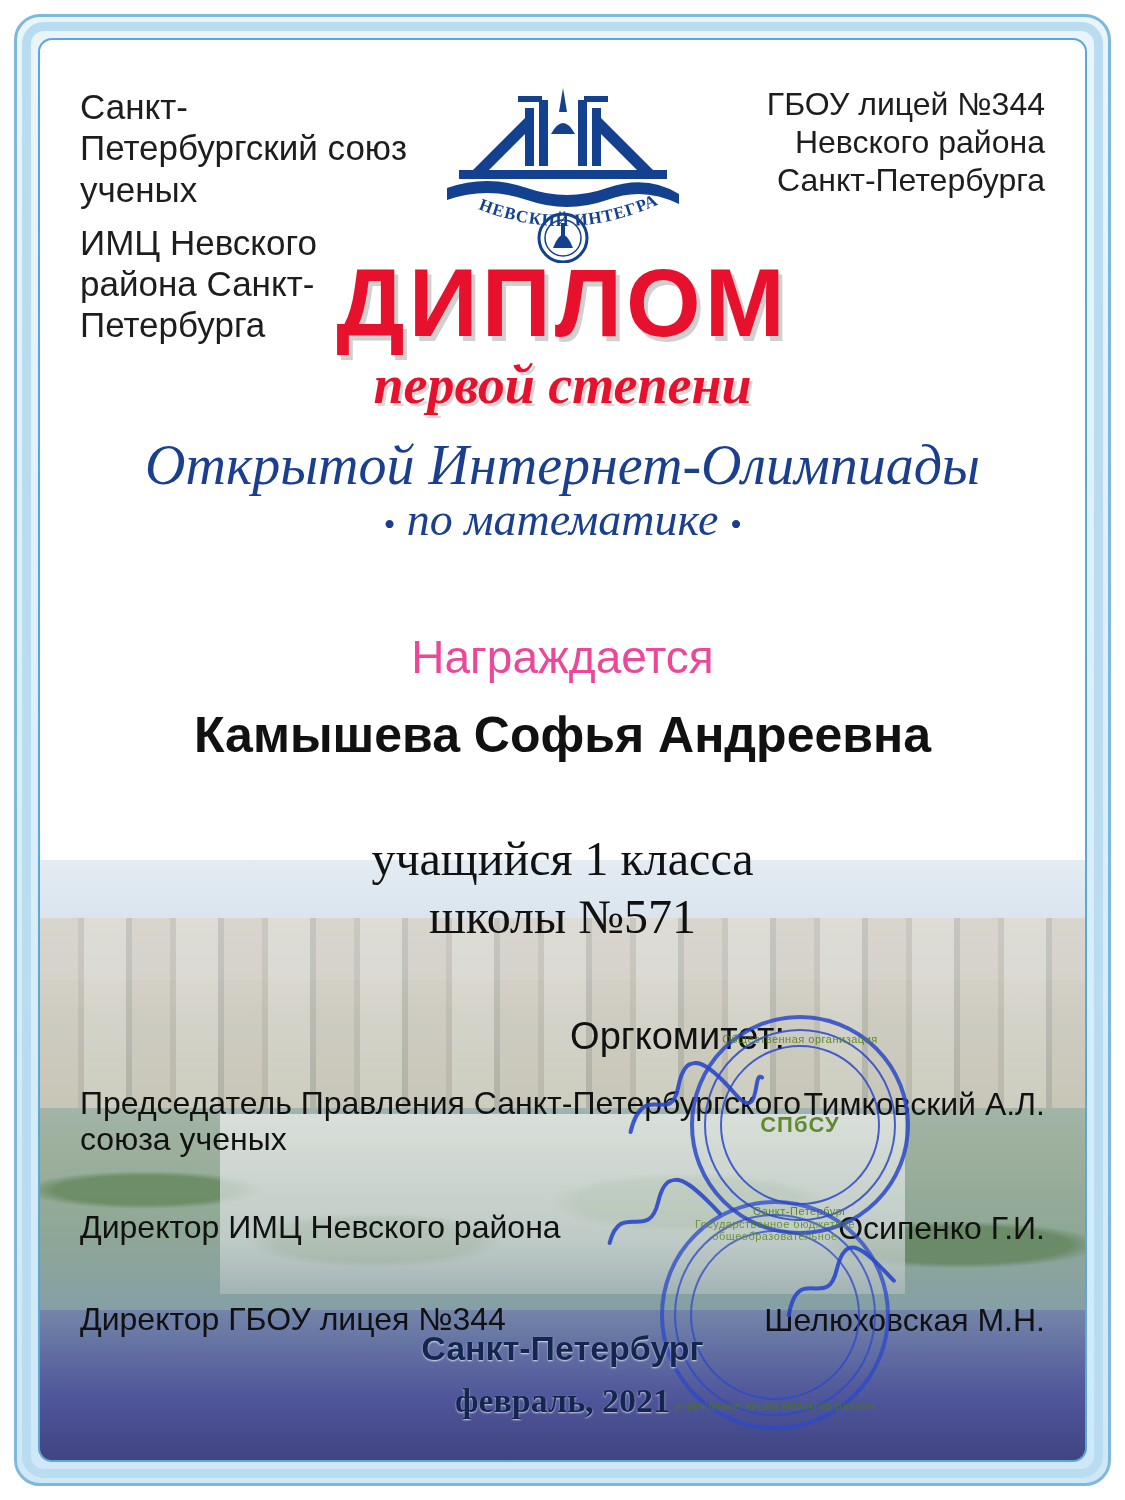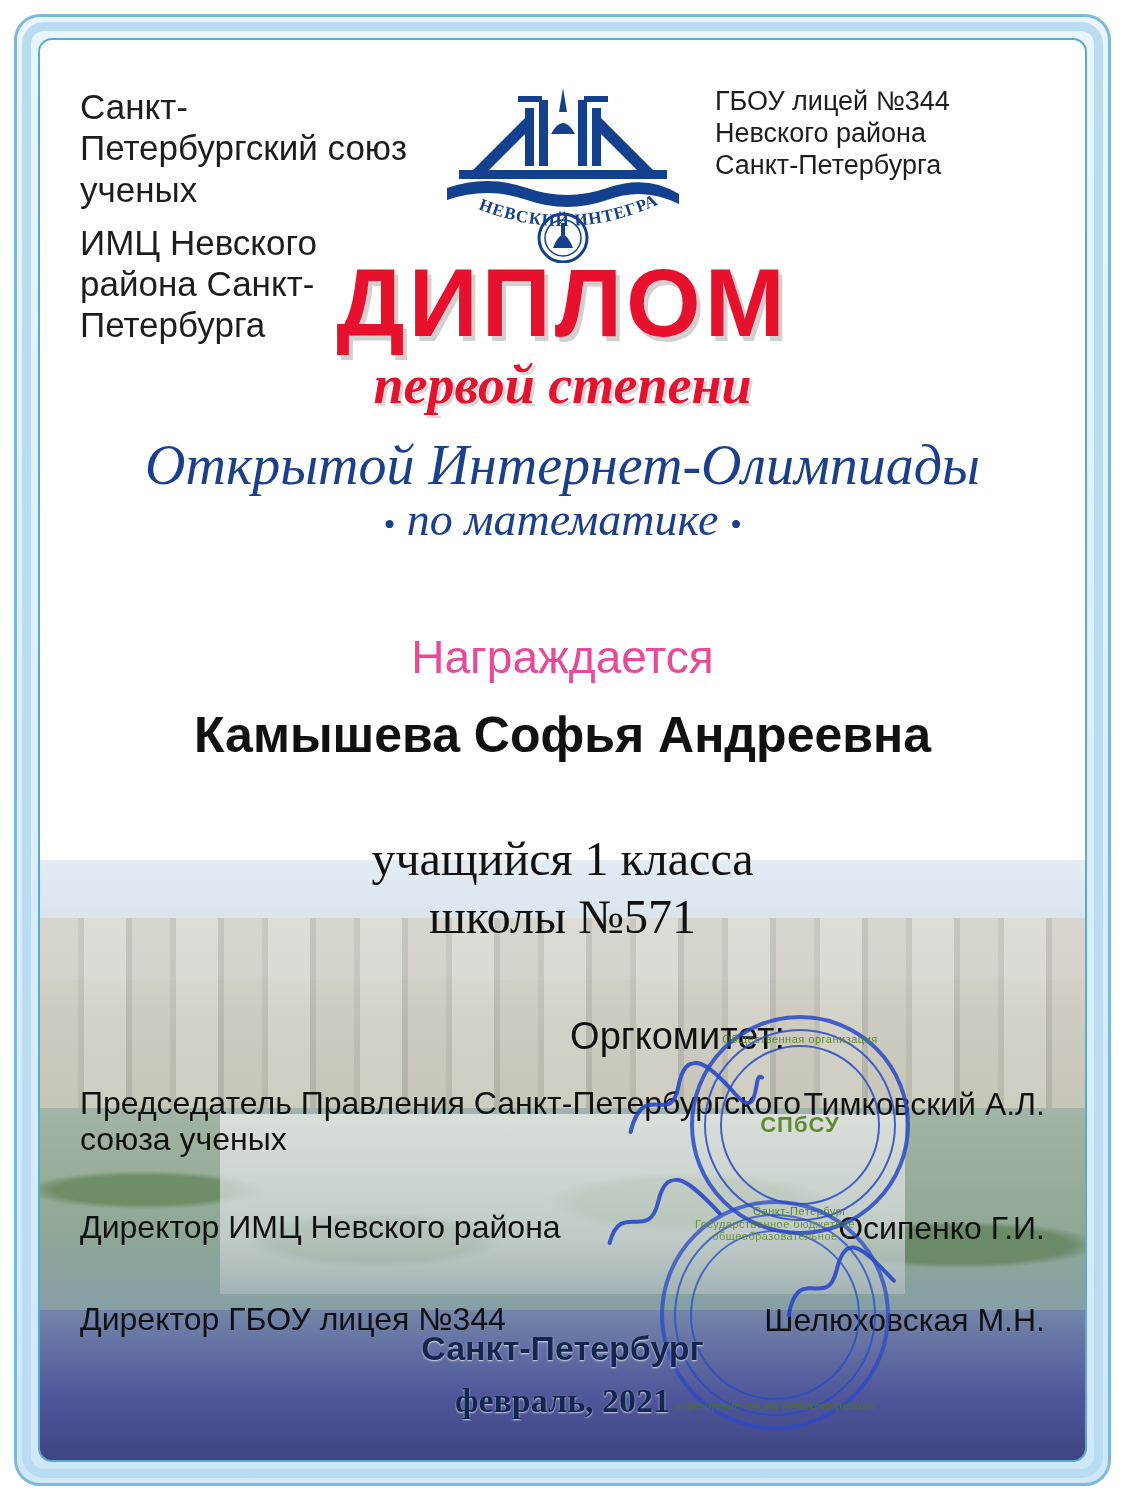--- a/index.html
+++ b/index.html
@@ -86,21 +86,21 @@
     left: 0; right: 0; top: 38px;
     height: 150px;
   }
   .org-left {
     position: absolute; left: 40px; top: 8px; width: 330px;
     font-size: 35px; line-height: 1.18; color: #1d1d1d;
   }
   .org-left div { margin-bottom: 12px; }
   .org-right {
     position: absolute; right: 40px; top: 8px; width: 330px;
-    font-size: 27px; line-height: 1.18; color: #1d1d1d; 
+    font-size: 32px; line-height: 1.18; color: #1d1d1d; text-align: right;
   }
 
   .emblem {
     position: absolute; left: 50%; top: 0; transform: translateX(-50%);
     width: 300px; height: 185px;
   }
   .emblem svg { display: block; }
 
   
   .title-block {

